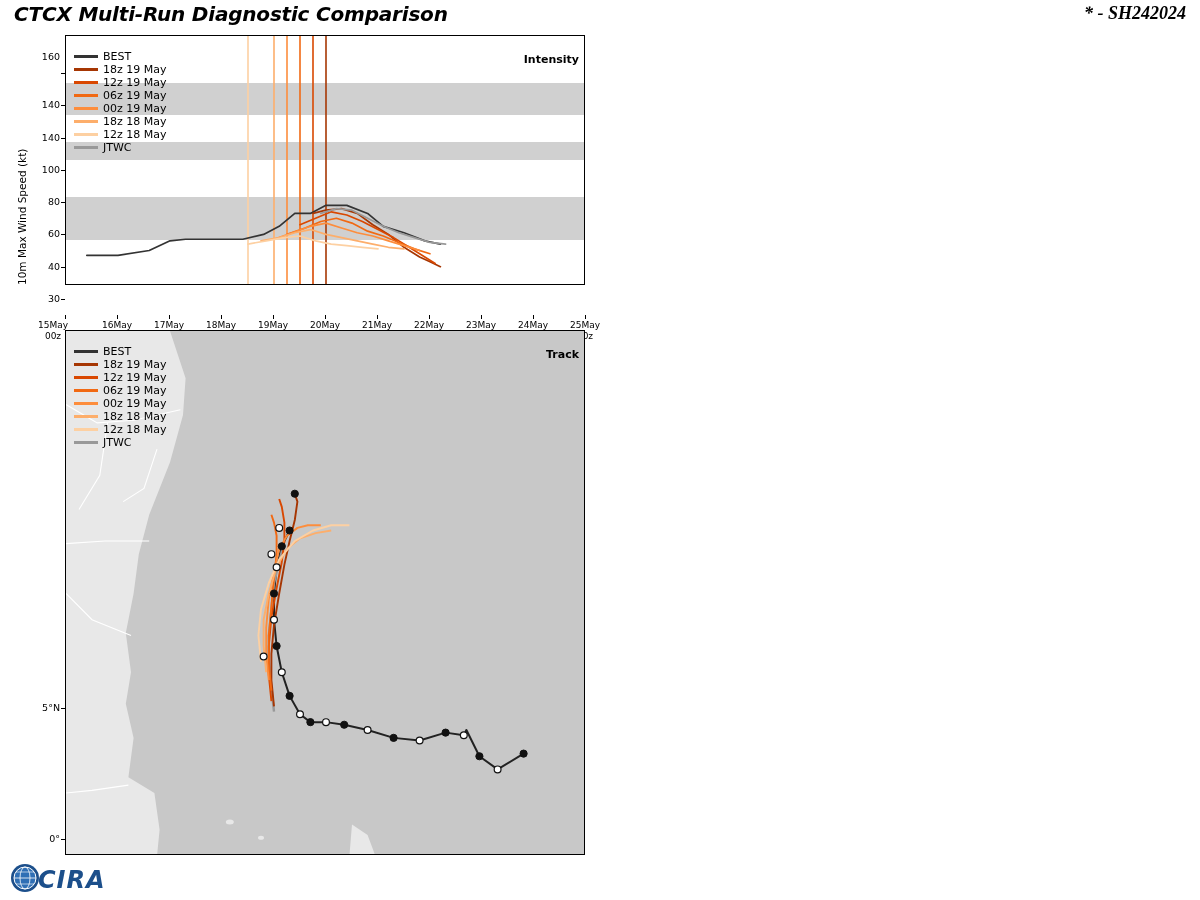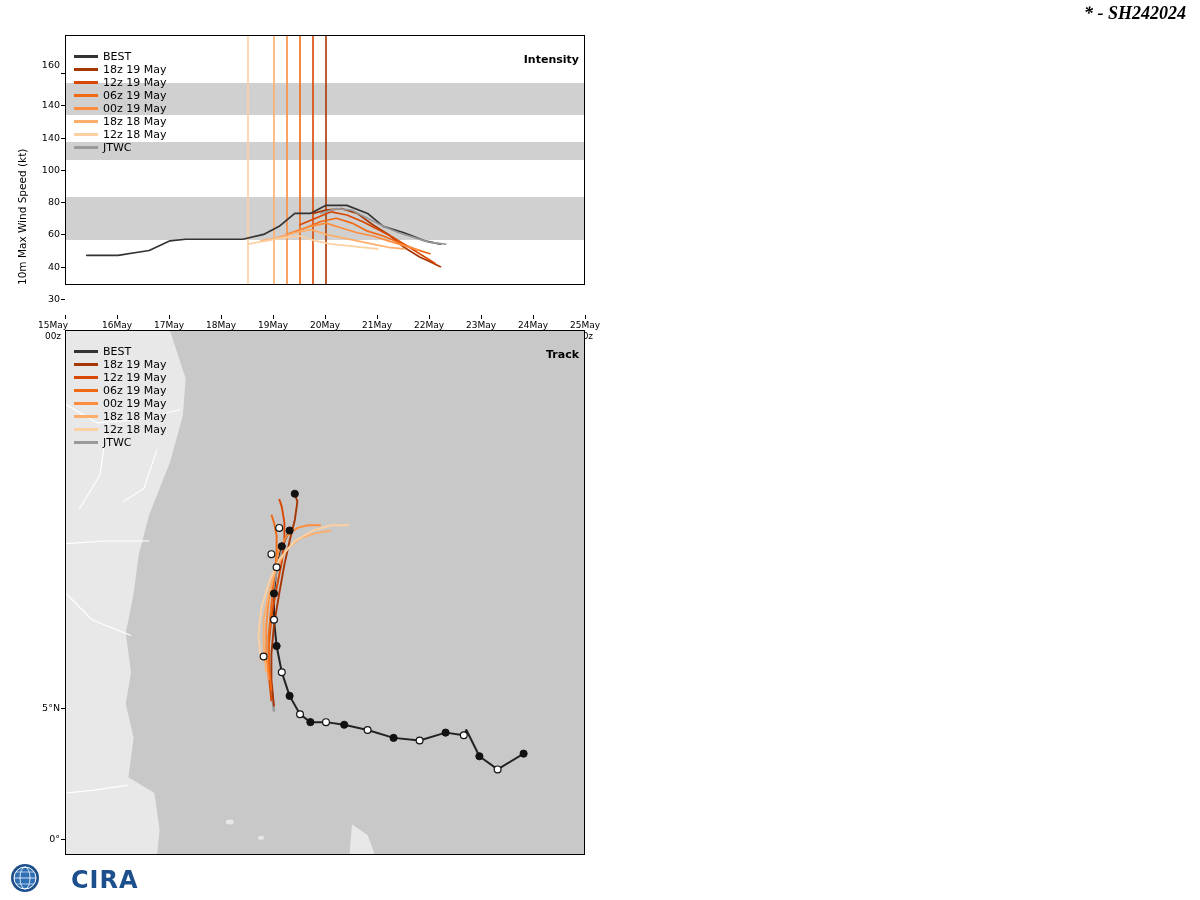--- a/index.html
+++ b/index.html
@@ -15,26 +15,27 @@
   .ylabel{position:absolute;font-size:10.5px;color:#000;transform-origin:0 0;transform:rotate(-90deg);white-space:nowrap;}
   .tick-label{position:absolute;font-size:9.5px;color:#000;text-align:right;white-space:nowrap;}
   .xtick{position:absolute;font-size:9px;color:#000;text-align:center;white-space:nowrap;line-height:11px;}
   .tickmark{position:absolute;background:#000;}
   .legend{position:absolute;font-size:9.5px;color:#000;}
   .legend-row{display:flex;align-items:center;height:13px;}
   .legend-line{width:24px;height:2.5px;margin-right:5px;flex:none;}
   .legend-text{font-size:11px;color:#000;white-space:nowrap;}
   svg{position:absolute;left:0;top:0;overflow:visible;}
   .logo{position:absolute;left:10px;top:862px;width:150px;height:32px;}
-  .cira-text{position:absolute;left:38px;top:866px;font-size:24px;font-weight:bold;color:#1c4f8b;letter-spacing:1px;margin-left:33px;}
+  .cira-text{position:absolute;left:38px;top:866px;font-size:24px;font-weight:bold;font-style:italic;color:#1c4f8b;letter-spacing:1px;}
 </style>
 </head>
 <body>
 
 <div class="title-bar">
+  <div class="main-title">CTCX Multi-Run Diagnostic Comparison</div>
   <div class="storm-id">* - SH242024</div>
 </div>
 
 <div class="panel" style="left:0;top:30px;width:600px;height:290px;">
   <div class="ylabel" style="left:16px;top:255px;">10m Max Wind Speed (kt)</div>
   <div class="plot-frame" id="f-int" style="left:65px;top:5px;width:520px;height:250px;">
     <div class="band" style="top:160.6px;height:43.9px;"></div>
     <div class="band" style="top:105.8px;height:17.9px;"></div>
     <div class="band" style="top:46.6px;height:32.8px;"></div>
     <div class="panel-label">Intensity</div>
@@ -97,21 +98,21 @@
       <div class="tick-label" style="left: 25px; top: 198.355px; width: 35px;">60</div>
       <div class="tickmark" style="left: 61px; top: 204.355px; width: 4px; height: 1px;"></div>
       <div class="tick-label" style="left: 25px; top: 166.097px; width: 35px;">80</div>
       <div class="tickmark" style="left: 61px; top: 172.097px; width: 4px; height: 1px;"></div>
       <div class="tick-label" style="left: 25px; top: 133.839px; width: 35px;">100</div>
       <div class="tickmark" style="left: 61px; top: 139.839px; width: 4px; height: 1px;"></div>
       <div class="tick-label" style="left: 25px; top: 101.581px; width: 35px;">140</div>
       <div class="tickmark" style="left: 61px; top: 107.581px; width: 4px; height: 1px;"></div>
       <div class="tick-label" style="left: 25px; top: 69.3226px; width: 35px;">140</div>
       <div class="tickmark" style="left: 61px; top: 75.3226px; width: 4px; height: 1px;"></div>
-      <div class="tick-label" style="left: 25px; top: 29px; width: 35px;">160</div>
+      <div class="tick-label" style="left: 25px; top: 21px; width: 35px;">160</div>
       <div class="tickmark" style="left: 61px; top: 43.0645px; width: 4px; height: 1px;"></div>
     </div>
   <div id="xt-int">
       <div class="xtick" style="left: 31px; top: 290px; width: 44px;">15May<br>00z</div>
       <div class="tickmark" style="left: 65px; top: 285px; width: 1px; height: 4px;"></div>
       <div class="xtick" style="left: 95px; top: 290px; width: 44px;">16May<br>00z</div>
       <div class="tickmark" style="left: 117px; top: 285px; width: 1px; height: 4px;"></div>
       <div class="xtick" style="left: 147px; top: 290px; width: 44px;">17May<br>00z</div>
       <div class="tickmark" style="left: 169px; top: 285px; width: 1px; height: 4px;"></div>
       <div class="xtick" style="left: 199px; top: 290px; width: 44px;">18May<br>00z</div>

